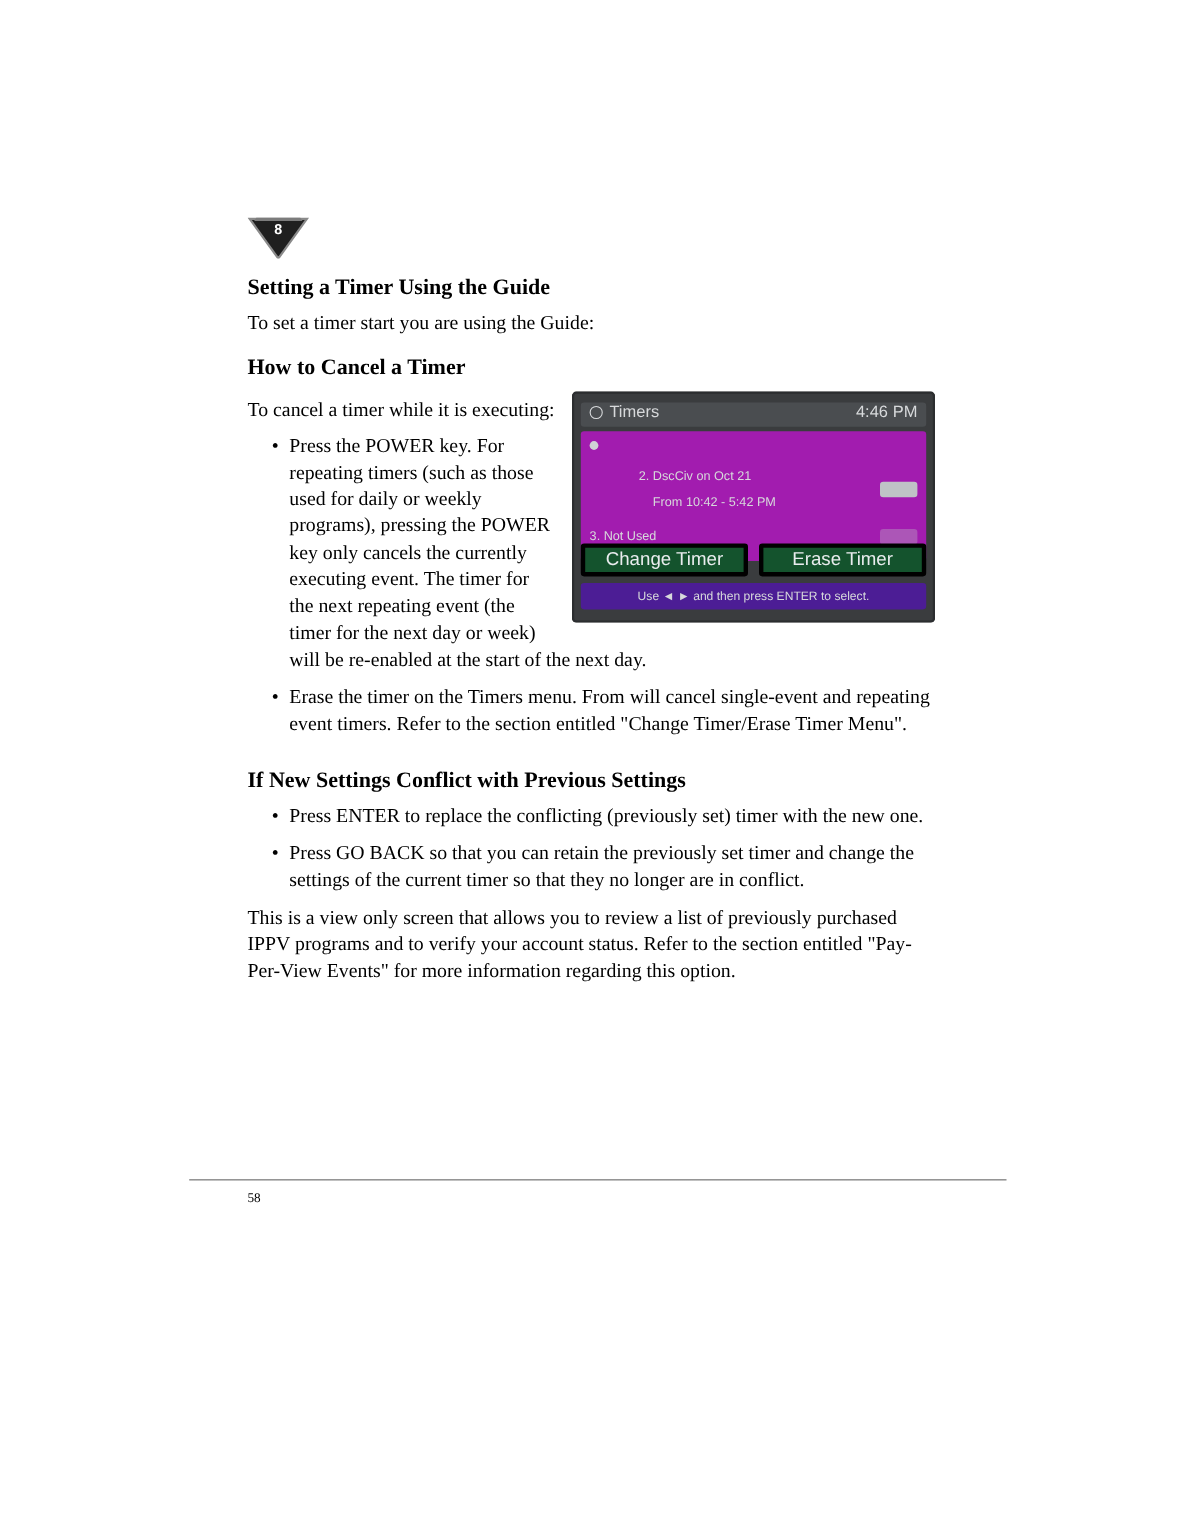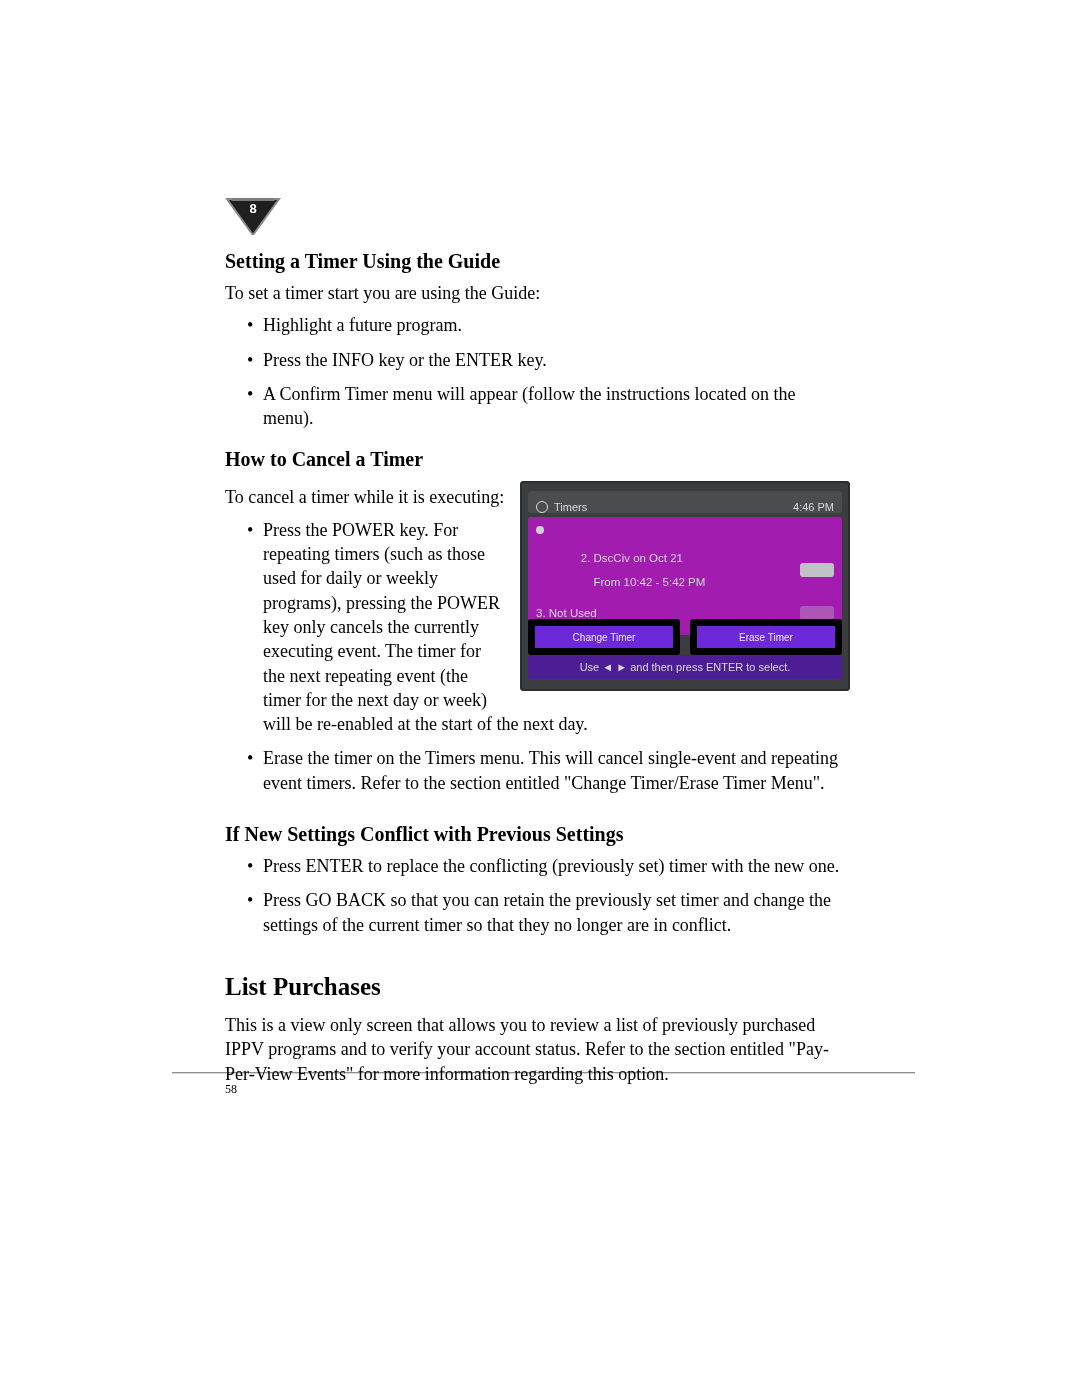--- a/index.html
+++ b/index.html
@@ -86,23 +86,23 @@
     box-shadow: 0 0 0 2px #2b2d2f inset;
     font-family: Arial, Helvetica, sans-serif;
   }
   .shot-header {
     position: absolute;
     top: 10px; left: 8px; right: 8px;
     height: 22px;
     background: #4a4d50;
     border-radius: 3px;
     color: #d7d9db;
-    font-size: 11px;
+    font-size: 15px;
     display: flex;
-    align-items: flex-end;
+    align-items: flex-start;
     justify-content: space-between;
     padding: 0 8px;
     box-sizing: border-box;
   }
   .shot-header .left { display: flex; align-items: center; gap: 6px; }
   .shot-header .clock-icon {
     width: 10px; height: 10px; border: 1.4px solid #d7d9db; border-radius: 50%;
     position: relative;
     display: inline-block;
   }
@@ -127,25 +127,25 @@
     width:8px;height:8px;border-radius:50%;background:#cfd2d5;display:inline-block;
   }
   .shot-btnrow {
     position: absolute;
     left: 8px; right: 8px; top: 138px;
     display: flex; gap: 10px;
   }
   .shot-btn {
     flex: 1;
     height: 22px;
-    background: #6d28d9;
-    border: 7px solid #000000;
+    background: #14532d;
+    border: 4px solid #000000;
     border-radius: 3px;
     color: #e9ecee;
-    font-size: 10px;
+    font-size: 17px;
     display:flex;align-items:center;justify-content:center;
   }
   .shot-hint {
     position: absolute;
     left: 8px; right: 8px; bottom: 12px;
     height: 24px;
     background: #4c1d95;
     border-radius: 3px;
     color: #d7d9db;
     font-size: 11px;
@@ -179,25 +179,20 @@
       <polygon points="28,40 2,4 54,4" fill="none" stroke="#8a8a8a" stroke-width="2"></polygon>
       <polygon points="6,6 50,6 48,3 8,3" fill="#7c7c7c"></polygon>
     </svg>
     <span class="chap-num">8</span>
   </div>
 
   <div class="content">
 
     <h3 class="section">Setting a Timer Using the Guide</h3>
     <p class="body">To set a timer start you are using the Guide:</p>
-    <ul class="bullets">
-      <li>Highlight a future program.</li>
-      <li>Press the INFO key or the ENTER key.</li>
-      <li>A Confirm Timer menu will appear (follow the instructions located on the menu).</li>
-    </ul>
 
     <h3 class="section">How to Cancel a Timer</h3>
 
     <div class="wrap-block">
 
       <div class="shot">
         <div class="shot-header">
           <span class="left">
             <span class="clock-icon"></span>
             <span>Timers</span>
@@ -228,30 +223,29 @@
         <div class="shot-btnrow">
           <div class="shot-btn">Change Timer</div>
           <div class="shot-btn">Erase Timer</div>
         </div>
         <div class="shot-hint">Use ◄ ► and then press ENTER to select.</div>
       </div>
 
       <p class="body">To cancel a timer while it is executing:</p>
       <ul class="bullets">
         <li>Press the POWER key. For repeating timers (such as those used for daily or weekly programs), pressing the POWER key only cancels the currently executing event. The timer for the next repeating event (the timer for the next day or week) will be re-enabled at the start of the next day.</li>
-        <li>Erase the timer on the Timers menu. This will cancel single-event and repeating event timers. Refer to the section entitled "Change Timer/Erase Timer Menu".</li>
+        <li>Erase the timer on the Timers menu. From will cancel single-event and repeating event timers. Refer to the section entitled "Change Timer/Erase Timer Menu".</li>
       </ul>
     </div>
 
     <h3 class="section">If New Settings Conflict with Previous Settings</h3>
     <ul class="bullets">
       <li>Press ENTER to replace the conflicting (previously set) timer with the new one.</li>
       <li>Press GO BACK so that you can retain the previously set timer and change the settings of the current timer so that they no longer are in conflict.</li>
     </ul>
 
-    <h2 class="major">List Purchases</h2>
     <p class="body">This is a view only screen that allows you to review a list of previously purchased IPPV programs and to verify your account status. Refer to the section entitled "Pay-Per-View Events" for more information regarding this option.</p>
 
   </div>
 
   <div class="foot-rule"></div>
   <div class="page-num">58</div>
 </div>
 
 </body></html>

